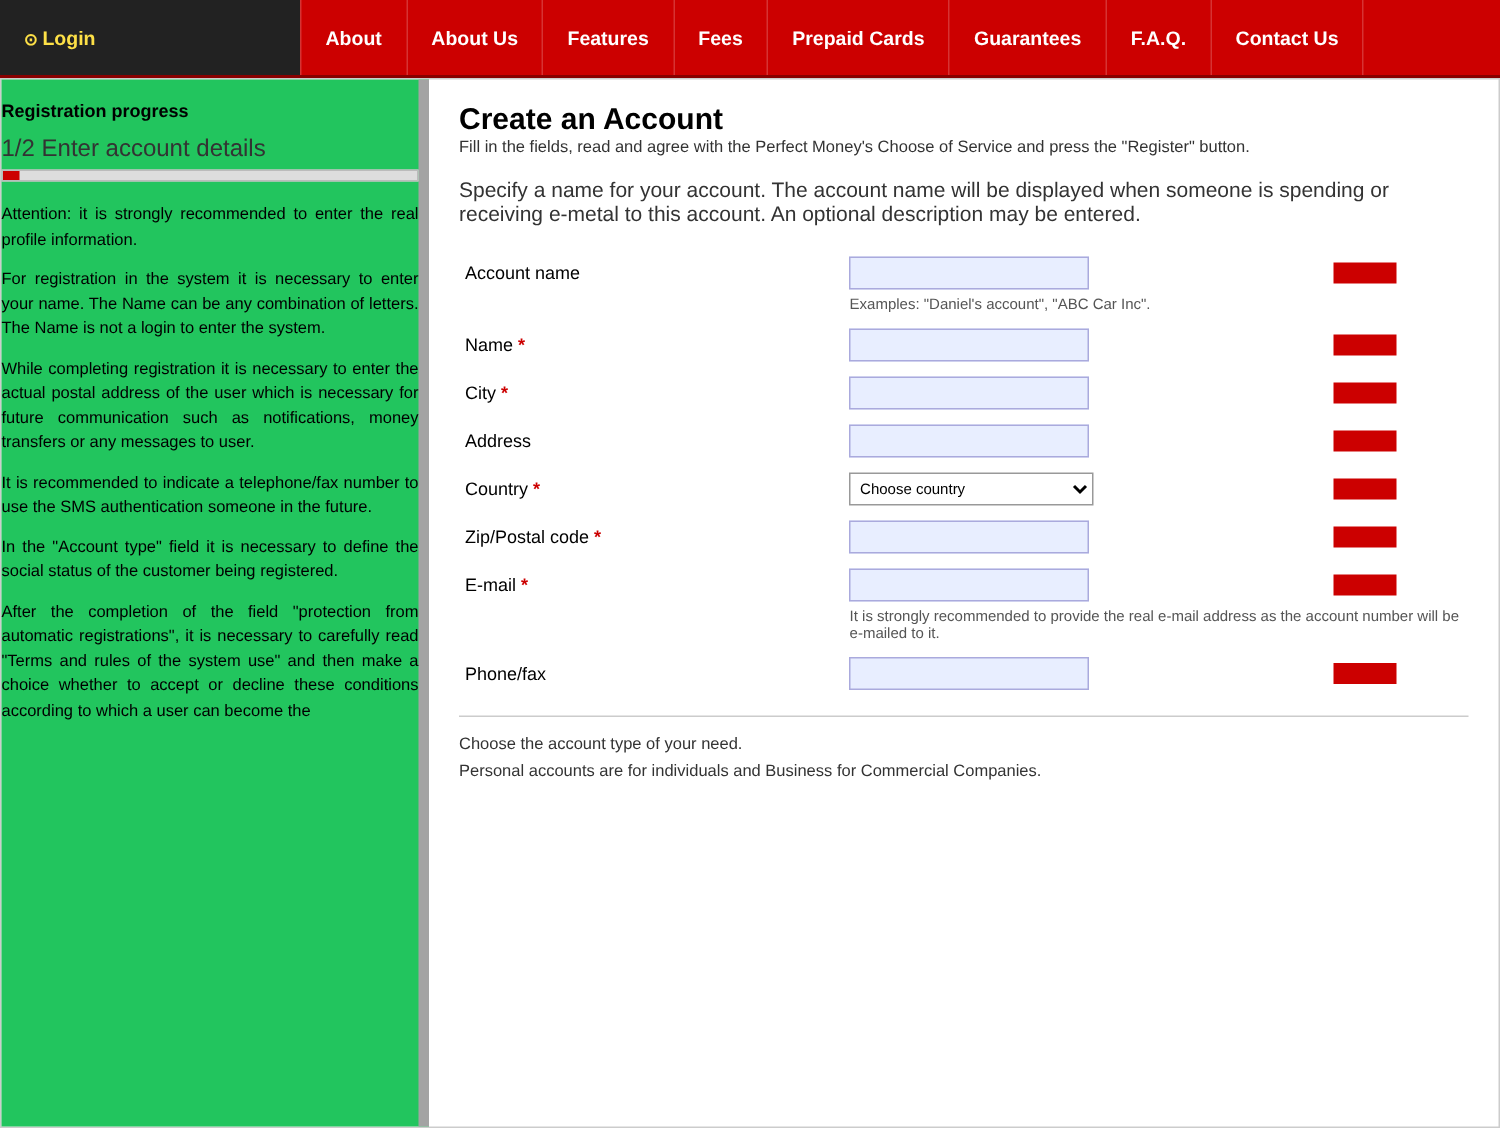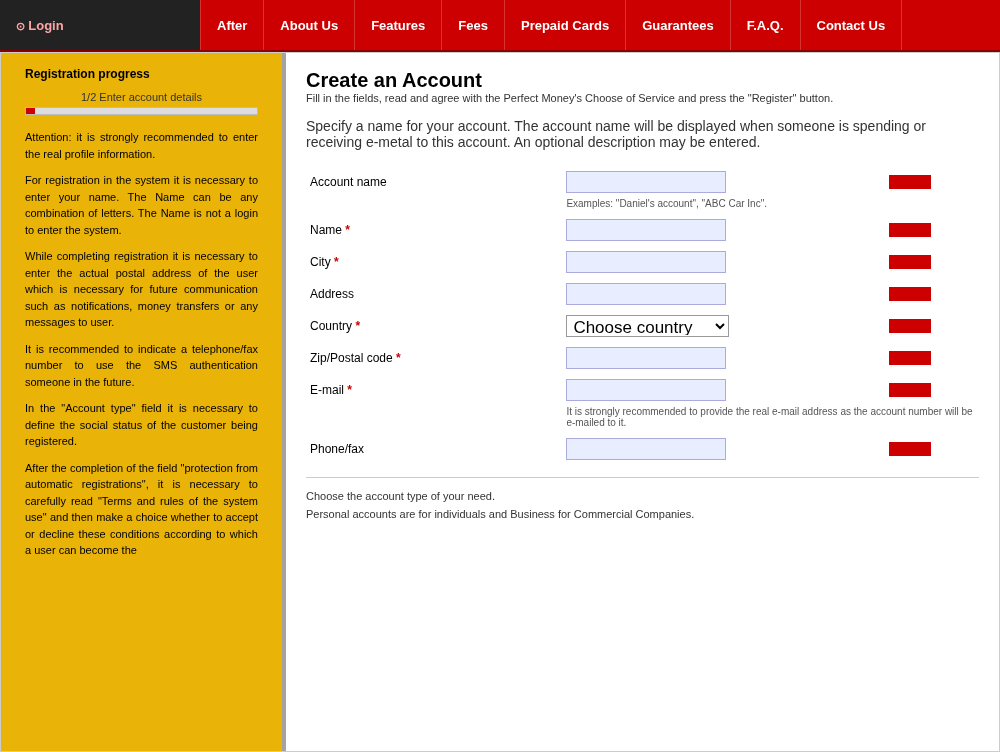--- a/index.html
+++ b/index.html
@@ -14,21 +14,21 @@
       min-height: 52px;
     }
     #login-area {
       background: #222;
       display: flex;
       align-items: center;
       padding: 0 16px;
       min-width: 200px;
     }
     #login-area a {
-      color: #fca5a5;
+      color: #fde047;
       text-decoration: none;
       font-size: 13px;
       font-weight: bold;
     }
     #login-area a:before {
       content: "⊙ ";
       font-size: 11px;
     }
     nav {
       display: flex;
@@ -52,32 +52,32 @@
     #main-layout {
       display: flex;
       min-height: calc(100vh - 52px);
       border: 1px solid #ccc;
     }
 
     
     #sidebar {
       width: 285px;
       min-width: 285px;
-      padding: 14px 24px;
-      border-right: 4px solid #a3a3a3;
-      background: #eab308;
+      padding: 14px 0;
+      border-right: 7px solid #a3a3a3;
+      background: #22c55e;
     }
     #sidebar h3 {
       font-size: 12px;
       font-weight: bold;
       margin-bottom: 10px;
     }
     .progress-label {
-      font-size: 11px;
-      text-align: center;
+      font-size: 16px;
+      text-align: left;
       margin-bottom: 4px;
       color: #333;
     }
     .progress-bar-outer {
       width: 100%;
       height: 8px;
       background: #ddd;
       border: 1px solid #bbb;
       margin-bottom: 14px;
     }
@@ -154,21 +154,21 @@
       background: #e8eeff;
       padding: 2px 4px;
       font-size: 11px;
     }
 
     select {
       width: 163px;
       height: 22px;
       border: 1px solid #999;
       background: #fff;
-      font-size: 17px;
+      font-size: 10px;
       padding: 1px 2px;
     }
 
     .red-bar {
       display: inline-block;
       width: 42px;
       height: 14px;
       background: #c00;
       vertical-align: middle;
     }
@@ -190,21 +190,21 @@
     }
   </style>
 </head>
 <body>
 
 <div id="topbar">
   <div id="login-area">
     <a href="#">Login</a>
   </div>
   <nav>
-    <a href="#">After</a>
+    <a href="#">About</a>
     <a href="#">About Us</a>
     <a href="#">Features</a>
     <a href="#">Fees</a>
     <a href="#">Prepaid Cards</a>
     <a href="#">Guarantees</a>
     <a href="#">F.A.Q.</a>
     <a href="#">Contact Us</a>
   </nav>
 </div>
 

